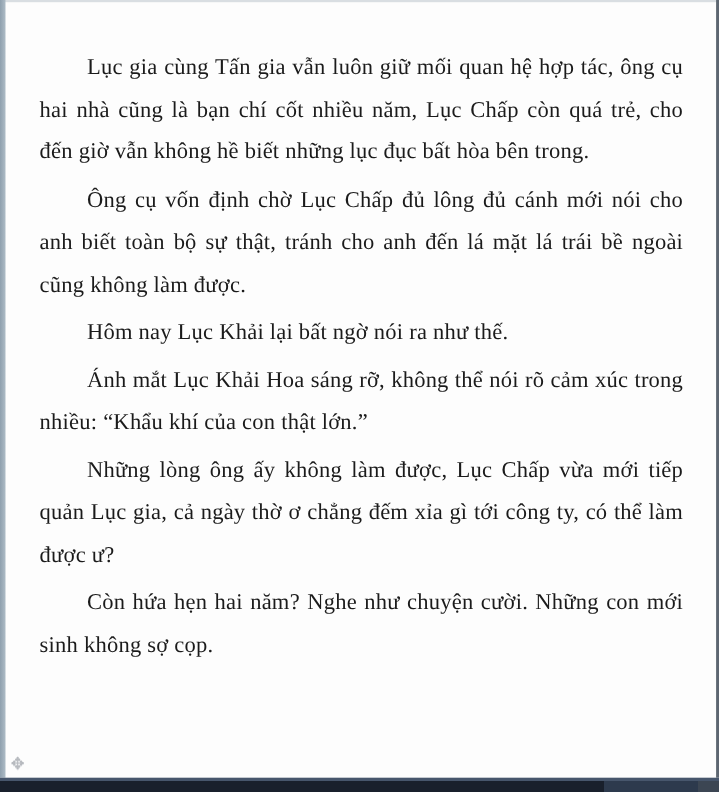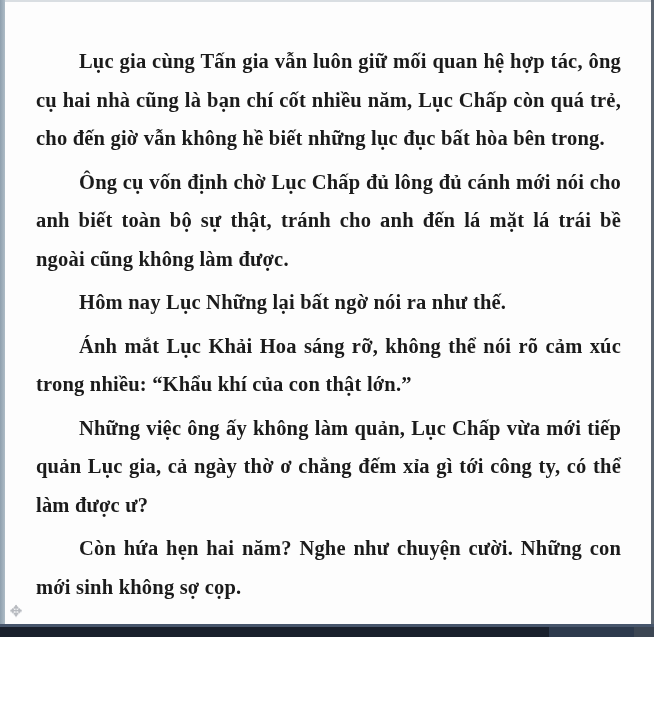--- a/index.html
+++ b/index.html
@@ -3,26 +3,25 @@
 <meta charset="utf-8">
 <style>
   html, body {
     margin: 0;
     padding: 0;
     background: #ffffff;
   }
   .screen {
     position: relative;
     width: 654px;
-    height: 637px;
+    height: 720px;
     background: #fdfdfd;
     overflow: hidden;
     font-family: "Liberation Serif", "DejaVu Serif", serif;
     box-sizing: border-box;
-    font-weight: bold;
   }
   
   .edge-left {
     position: absolute;
     left: 0; top: 0; bottom: 13px;
     width: 5px;
     background: linear-gradient(to right, #8fa0ae, #aebcc6);
   }
   .edge-top {
     position: absolute;
@@ -82,22 +81,22 @@
 <body>
 
 <div class="screen">
   <div class="edge-top"></div>
   <div class="edge-left"></div>
   <div class="edge-right"></div>
 
   <div class="page-body">
     <p>Lục gia cùng Tấn gia vẫn luôn giữ mối quan hệ hợp tác, ông cụ hai nhà cũng là bạn chí cốt nhiều năm, Lục Chấp còn quá trẻ, cho đến giờ vẫn không hề biết những lục đục bất hòa bên trong.</p>
     <p>Ông cụ vốn định chờ Lục Chấp đủ lông đủ cánh mới nói cho anh biết toàn bộ sự thật, tránh cho anh đến lá mặt lá trái bề ngoài cũng không làm được.</p>
-    <p>Hôm nay Lục Những lại bất ngờ nói ra như thế.</p>
+    <p>Hôm nay Lục Khải lại bất ngờ nói ra như thế.</p>
     <p>Ánh mắt Lục Khải Hoa sáng rỡ, không thể nói rõ cảm xúc trong nhiều: “Khẩu khí của con thật lớn.”</p>
-    <p>Những việc ông ấy không làm quản, Lục Chấp vừa mới tiếp quản Lục gia, cả ngày thờ ơ chẳng đếm xỉa gì tới công ty, có thể làm được ư?</p>
+    <p>Những lòng ông ấy không làm được, Lục Chấp vừa mới tiếp quản Lục gia, cả ngày thờ ơ chẳng đếm xỉa gì tới công ty, có thể làm được ư?</p>
     <p>Còn hứa hẹn hai năm? Nghe như chuyện cười. Những con mới sinh không sợ cọp.</p>
   </div>
 
   <div class="page-flip">✥</div>
 
   <div class="bottom-bar"></div>
 </div>
 
 </body></html>

